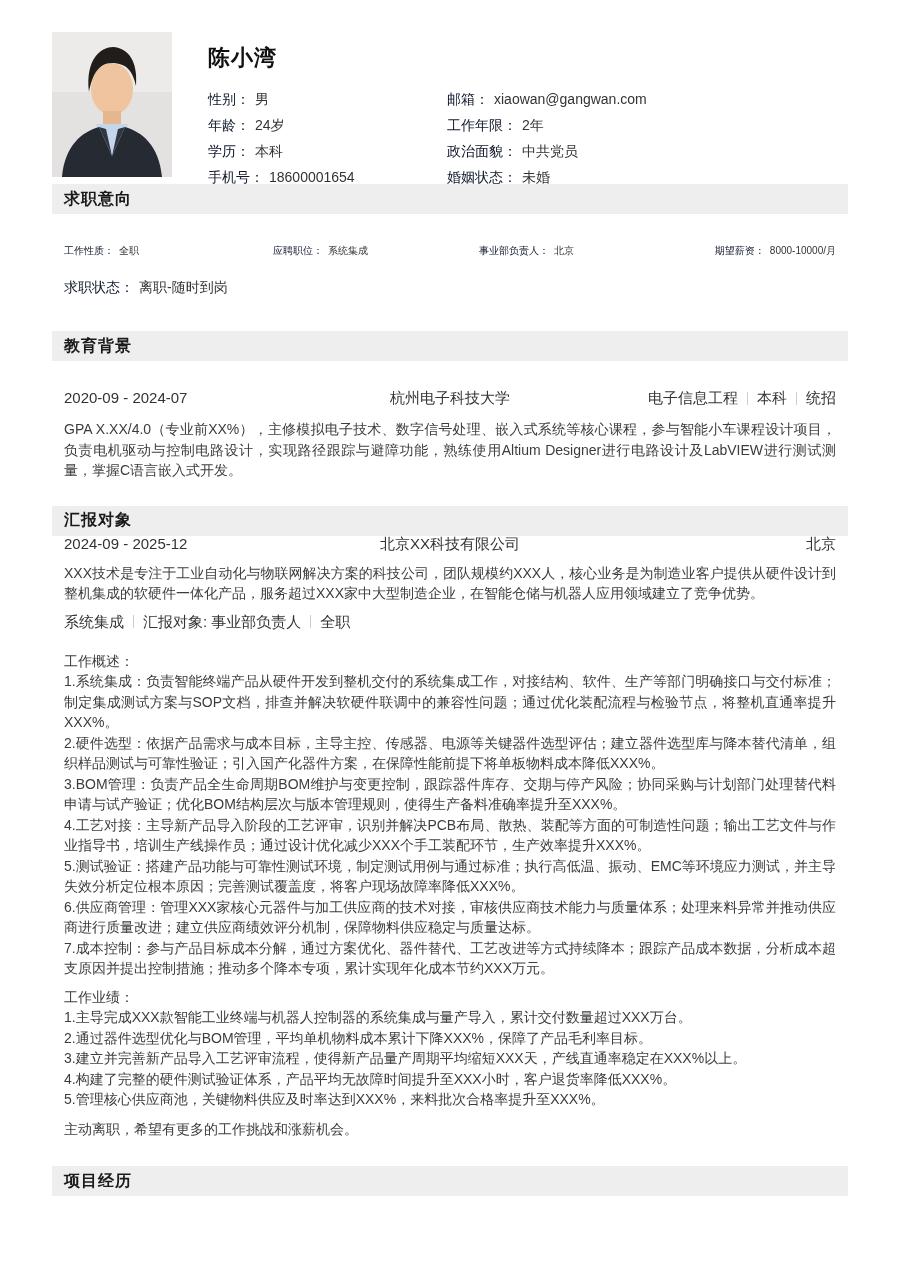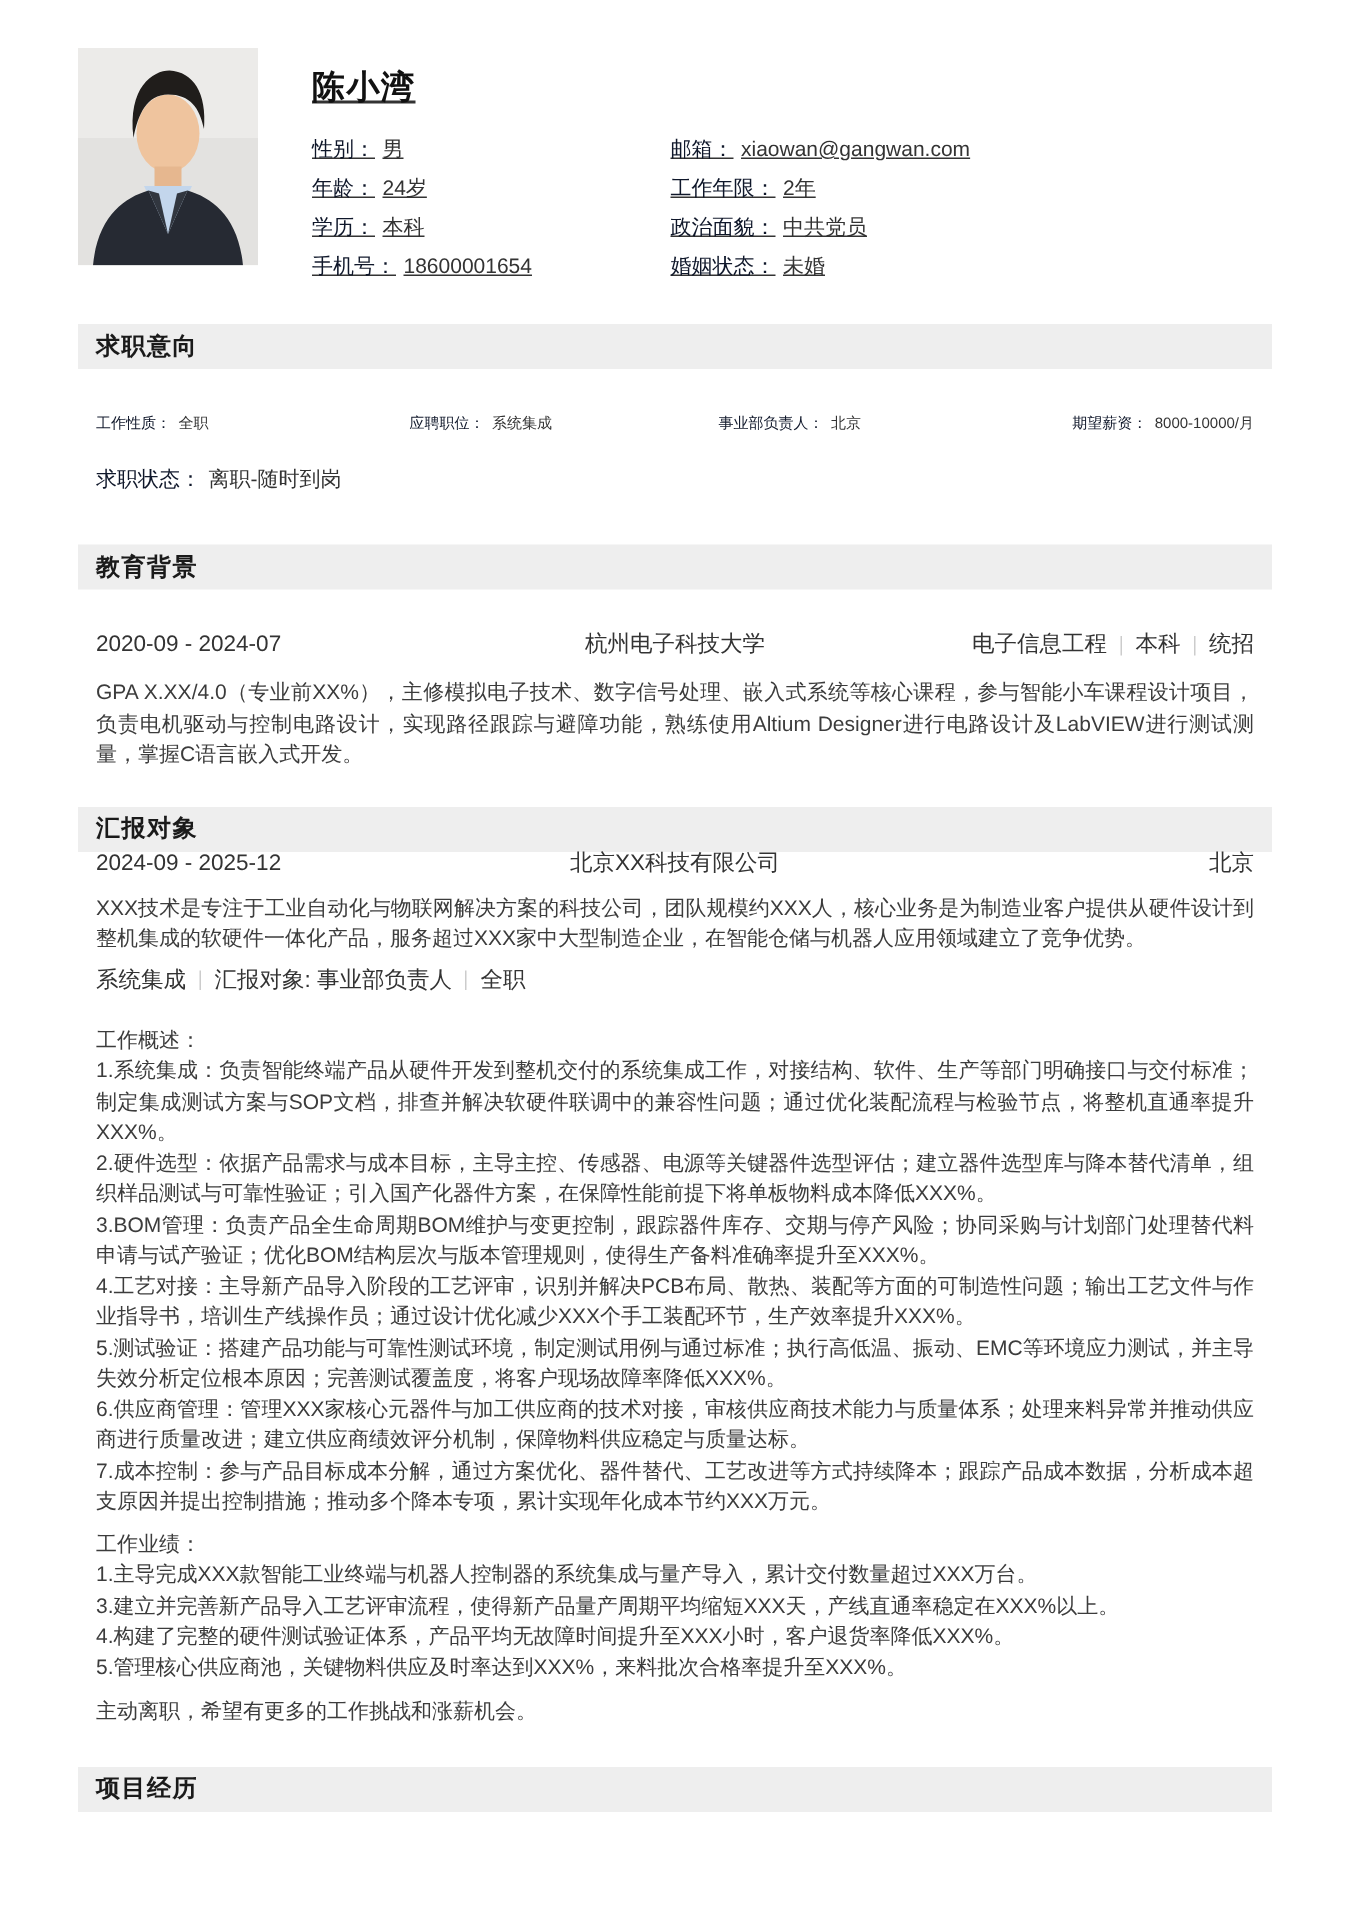--- a/index.html
+++ b/index.html
@@ -2,35 +2,35 @@
 <html><head>
 <meta charset="utf-8">
 <style>
   * { margin:0; padding:0; box-sizing:border-box; }
   html,body { background:#ffffff; }
   body { font-family:"Liberation Sans","DejaVu Sans",sans-serif; color:#333; }
   .page { width:900px; height:1275px; background:#fff; overflow:hidden; position:relative; margin:0 auto; }
   .content { margin:0 52px; }
 
   
-  .header { padding-top:32px; display:flex; gap:36px;text-decoration:underline; }
+  .header { padding-top:32px; display:flex; gap:36px; }
   .photo { width:120px; height:145px; flex:0 0 auto; overflow:hidden; }
   .header-info { flex:1 1 auto; }
   .name { font-size:22px; font-weight:bold; color:#111; margin:11px 0 19px; letter-spacing:1px; }
   .fields { display:grid; grid-template-columns:239px 1fr; row-gap:12px; font-size:14px; line-height:14px; }
   .pair .lbl { color:#0f172a; }
   .pair .val { color:#333; margin-left:5px; }
 
   
   .section-bar { background:#eeeeee; height:30px; display:flex; align-items:center;
                  padding:0 12px; font-size:16px; font-weight:bold; color:#1a1a1a; letter-spacing:1px; }
   .inner { padding:0 12px; }
 
   
-  #sec-intent .section-bar { margin-top:32px; }
+  #sec-intent .section-bar { }
   .intent-grid { display:grid; grid-template-columns:193px 190px 214px 1fr; margin-top:29px;
                  font-size:10px; line-height:15px;gap:16px; }
   .intent-grid .pair:last-child { text-align:right; }
   .status-row { margin-top:22px; font-size:14px; line-height:15px; }
 
   
   .meta-row { display:grid; grid-template-columns:1fr auto 1fr; align-items:center;
               font-size:15px; line-height:16px; color:#333; }
   .meta-row .mid { text-align:center; }
   .meta-row .right { display:flex; justify-content:flex-end; align-items:center; }
@@ -155,20 +155,21 @@
           <div class="line">3.BOM管理：负责产品全生命周期BOM维护与变更控制，跟踪器件库存、交期与停产风险；协同采购与计划部门处理替代料申请与试产验证；优化BOM结构层次与版本管理规则，使得生产备料准确率提升至XXX%。</div>
           <div class="line">4.工艺对接：主导新产品导入阶段的工艺评审，识别并解决PCB布局、散热、装配等方面的可制造性问题；输出工艺文件与作业指导书，培训生产线操作员；通过设计优化减少XXX个手工装配环节，生产效率提升XXX%。</div>
           <div class="line">5.测试验证：搭建产品功能与可靠性测试环境，制定测试用例与通过标准；执行高低温、振动、EMC等环境应力测试，并主导失效分析定位根本原因；完善测试覆盖度，将客户现场故障率降低XXX%。</div>
           <div class="line">6.供应商管理：管理XXX家核心元器件与加工供应商的技术对接，审核供应商技术能力与质量体系；处理来料异常并推动供应商进行质量改进；建立供应商绩效评分机制，保障物料供应稳定与质量达标。</div>
           <div class="line">7.成本控制：参与产品目标成本分解，通过方案优化、器件替代、工艺改进等方式持续降本；跟踪产品成本数据，分析成本超支原因并提出控制措施；推动多个降本专项，累计实现年化成本节约XXX万元。</div>
         </div>
 
         <div class="block" id="achievements">
           <div class="line">工作业绩：</div>
           <div class="line">1.主导完成XXX款智能工业终端与机器人控制器的系统集成与量产导入，累计交付数量超过XXX万台。</div>
+          <div class="line">2.通过器件选型优化与BOM管理，平均单机物料成本累计下降XXX%，保障了产品毛利率目标。</div>
           <div class="line">3.建立并完善新产品导入工艺评审流程，使得新产品量产周期平均缩短XXX天，产线直通率稳定在XXX%以上。</div>
           <div class="line">4.构建了完整的硬件测试验证体系，产品平均无故障时间提升至XXX小时，客户退货率降低XXX%。</div>
           <div class="line">5.管理核心供应商池，关键物料供应及时率达到XXX%，来料批次合格率提升至XXX%。</div>
         </div>
 
         <p class="para leave">主动离职，希望有更多的工作挑战和涨薪机会。</p>
       </div>
     </section>
 
     <section id="sec-project">

